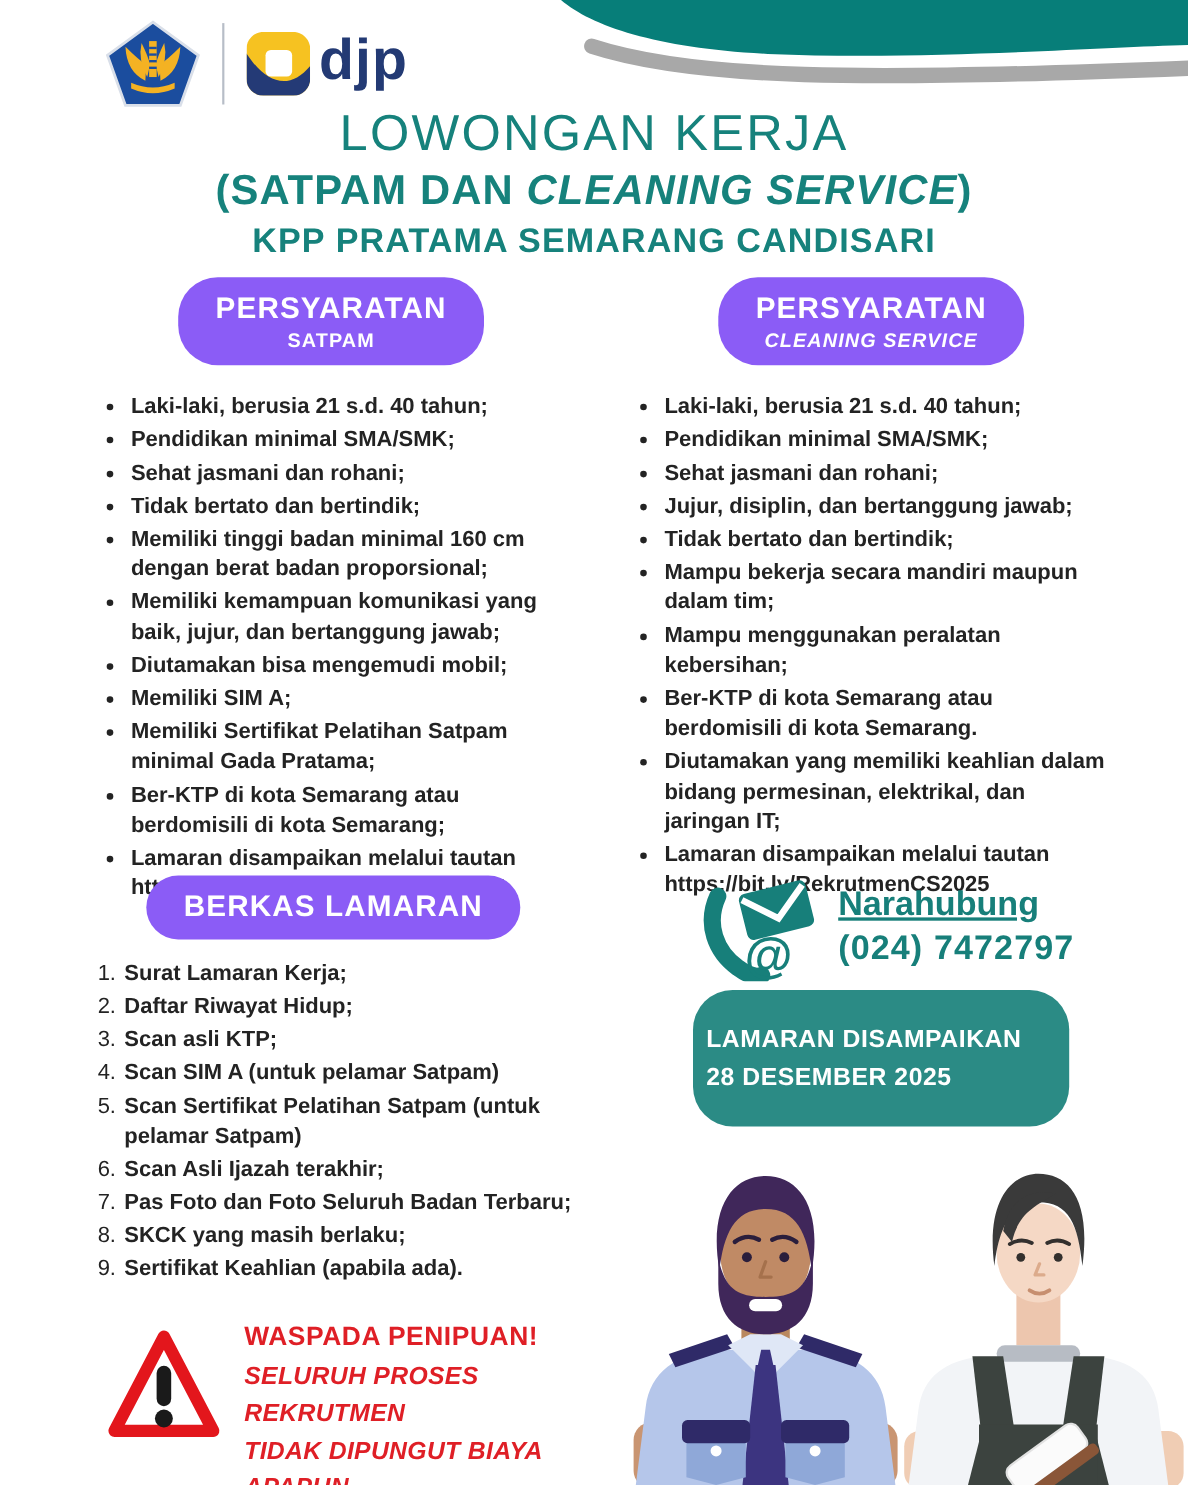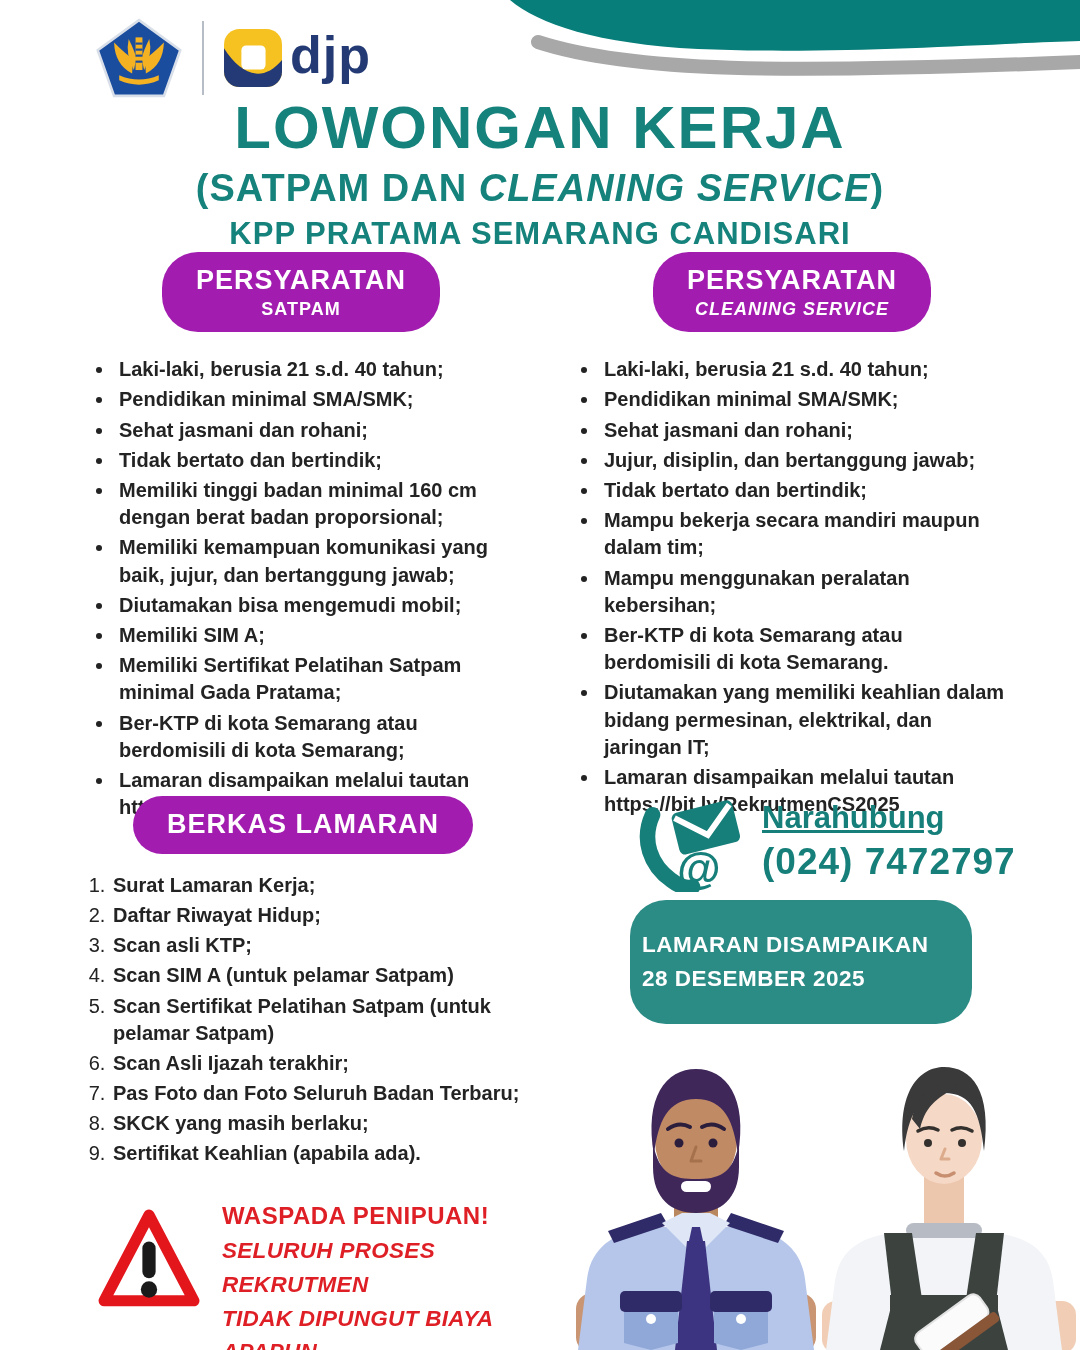--- a/index.html
+++ b/index.html
@@ -11,48 +11,48 @@
   
   .swoosh{position:absolute;top:0;right:0;width:600px;height:115px;}
   
   .logo-row{position:absolute;top:18px;left:96px;display:flex;align-items:center;gap:20px;}
   .kemenkeu-logo{width:86px;height:80px;}
   .logo-divider{width:2px;height:74px;background:#b7bdc7;}
   .djp-logo{display:flex;align-items:flex-end;gap:8px;}
   .djp-word{font-size:52px;font-weight:bold;color:#233a74;letter-spacing:1px;line-height:1;padding-bottom:6px;}
   
   .title-block{position:absolute;top:96px;left:0;width:100%;text-align:center;color:#16827c;}
-  .title-main{font-size:60px;font-weight:bold;letter-spacing:2px;line-height:1.05;}
+  .title-main{font-size:46px;font-weight:normal;letter-spacing:2px;line-height:1.05;}
   .title-sub{font-size:38px;font-weight:bold;letter-spacing:1px;margin-top:8px;}
   .title-sub .it{font-style:italic;}
   .title-sub2{font-size:31px;font-weight:bold;letter-spacing:1px;margin-top:6px;}
   
   .pill{
-    background:#a21caf;color:#fff;border-radius:36px;text-align:center;
+    background:#8b5cf6;color:#fff;border-radius:36px;text-align:center;
     font-weight:bold;width:fit-content;margin:0 auto;padding:12px 34px;line-height:1.25;
   }
   .pill .l1{font-size:27px;letter-spacing:1px;}
   .pill .l2{font-size:18px;letter-spacing:1px;}
   .pill .l2.it{font-style:italic;}
   
   .col-left{position:absolute;left:85px;top:252px;width:432px;}
   .col-right{position:absolute;left:570px;top:252px;width:444px;}
   ul.bullets{margin:24px 0 0 0;padding:0 0 0 30px;font-size:20px;font-weight:bold;line-height:1.36;}
   ul.bullets li{margin-bottom:3px;padding-left:4px;}
   
   .berkas{position:absolute;left:85px;top:796px;width:436px;}
   ol.numbers{margin:18px 0 0 0;padding:0 0 0 26px;font-size:20px;font-weight:bold;line-height:1.36;}
   ol.numbers li{margin-bottom:3px;padding-left:2px;}
   ol.numbers li::marker{font-weight:normal;}
   
   .contact{position:absolute;left:636px;top:792px;width:380px;display:flex;align-items:center;gap:14px;}
   .contact-icon{width:112px;height:100px;flex:0 0 auto;}
   .contact-text{color:#177f7a;font-weight:bold;line-height:1.3;}
   .contact-label{font-size:31px;text-decoration:underline;}
-  .contact-phone{font-size:37px;letter-spacing:1px;}
+  .contact-phone{font-size:31px;letter-spacing:1px;}
   
   .deadline{
     position:absolute;left:630px;top:900px;width:318px;background:#2b8b85;color:#fff;
     border-radius:36px;text-align:left;font-weight:bold;font-size:22.5px;
     line-height:1.5;padding:28px 12px;letter-spacing:0.5px;
   }
   
   .warning{position:absolute;left:96px;top:1198px;width:480px;display:flex;gap:20px;align-items:flex-start;}
   .warning-triangle{width:106px;height:116px;flex:0 0 auto;margin-top:6px;}
   .warning-text{color:#df1f26;font-weight:bold;line-height:1.5;}

